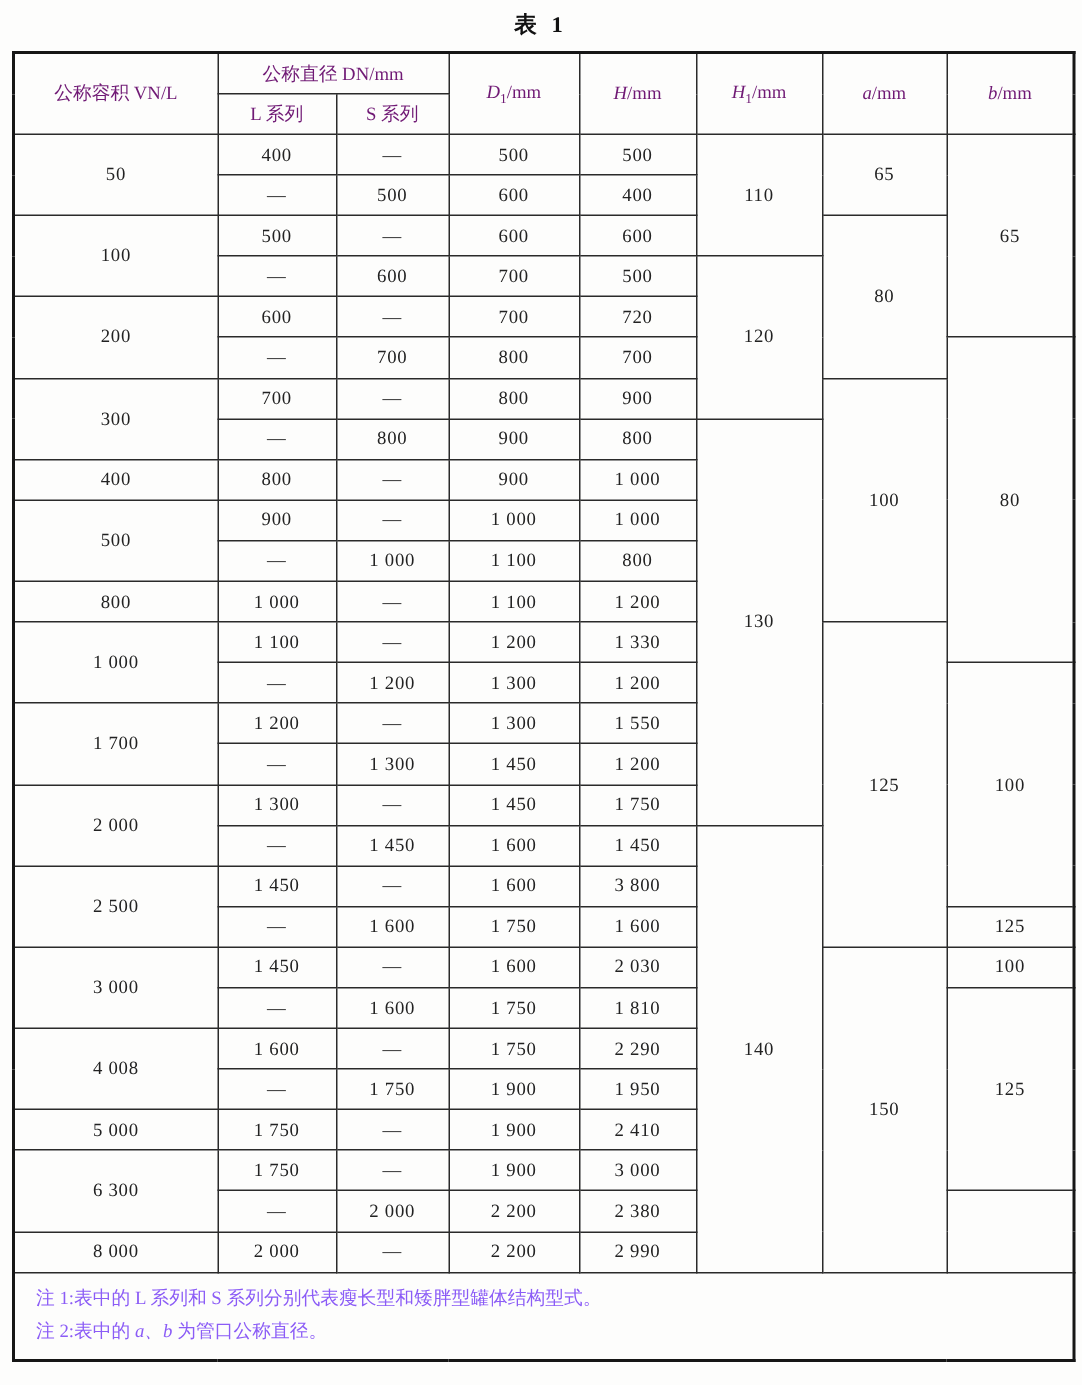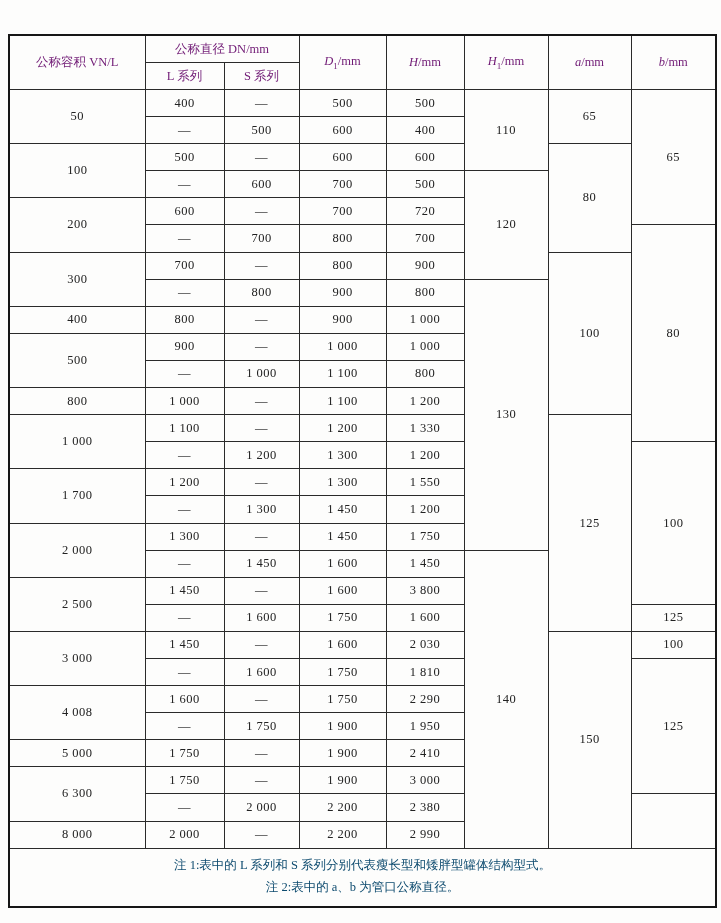--- a/index.html
+++ b/index.html
@@ -31,35 +31,36 @@
     font-weight:normal;
     padding:0;
     overflow:hidden;
   }
   thead th { height:26px; font-size:13px; color:#701a75; }
   tbody td { height:26.1px; color:#222; letter-spacing:0.5px; }
   .hdr-var { font-style:italic; font-family:"Liberation Serif","DejaVu Serif",serif; letter-spacing:0; }
   sub.hdr-sub { font-size:9px; }
   tr.notes-row td {
     height:auto;
-    text-align:center;
+    text-align:left;
     padding:6px 14px 8px 14px;
     font-size:12.5px;
     line-height:1.75;
     letter-spacing:0;
-    color:#0c4a6e;
+    color:#8b5cf6;
   }
   .note-line { display:block; white-space:nowrap; }
-  .note-italic { }
+  .note-italic { font-style:italic; }
 </style>
 </head>
 <body>
 
 <div class="page">
 
+  <div class="doc-title">表 1</div>
 
   <table class="spec">
     <colgroup>
       <col style="width:136px">
         <col style="width:79px">
         <col style="width:75px">
       <col style="width:87px">
         <col style="width:78px">
         <col style="width:84px">
       <col style="width:83px">

